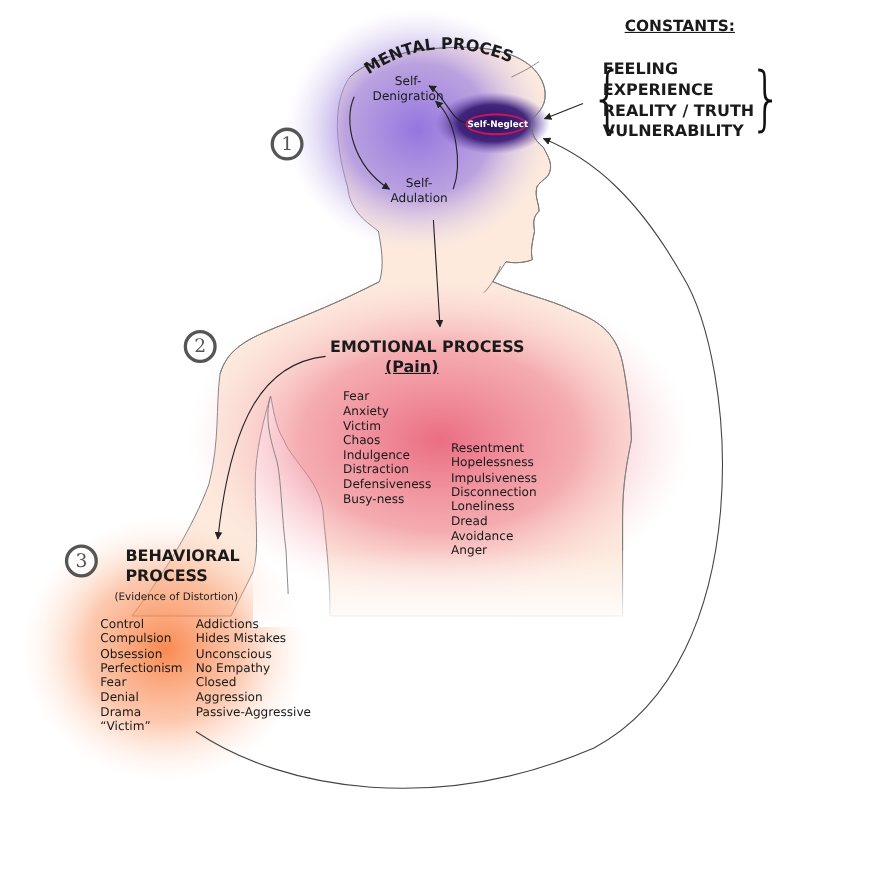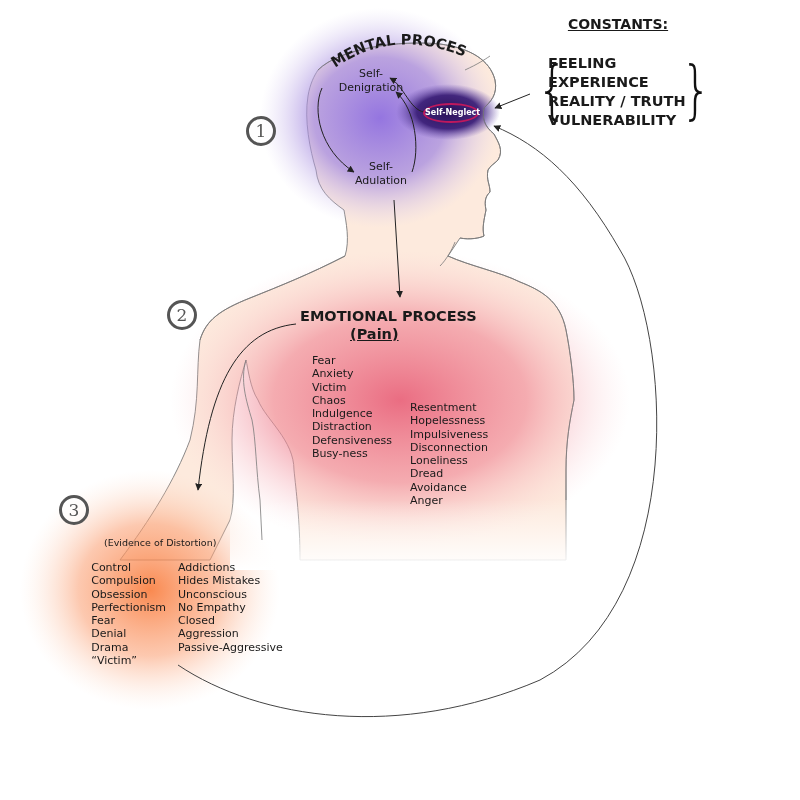--- a/index.html
+++ b/index.html
@@ -158,20 +158,24 @@
       <div>Hopelessness</div>
       <div>Impulsiveness</div>
       <div>Disconnection</div>
       <div>Loneliness</div>
       <div>Dread</div>
       <div>Avoidance</div>
       <div>Anger</div>
     </div>
   </div>
 
+  <div class="txt heading" style="left:114px; top:497px; width:120px; line-height:18px;">
+    <div>BEHAVIORAL</div>
+    <div>PROCESS</div>
+  </div>
   <div class="txt" style="left:104px; top:537px; width:140px; text-align:left; font-size:9.5px;">(Evidence of Distortion)</div>
   <div class="list" style="left:174px; top:561px;">
     <div class="col-left" style="right:8px;">
       <div>Control</div>
       <div>Compulsion</div>
       <div>Obsession</div>
       <div>Perfectionism</div>
       <div>Fear</div>
       <div>Denial</div>
       <div>Drama</div>

